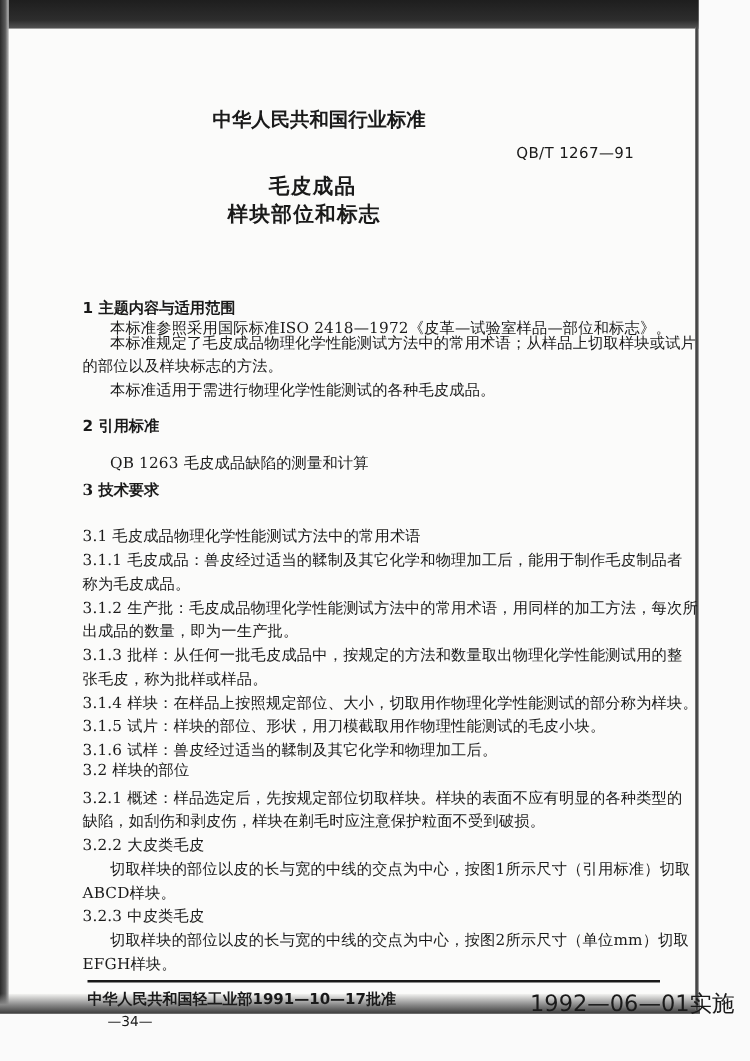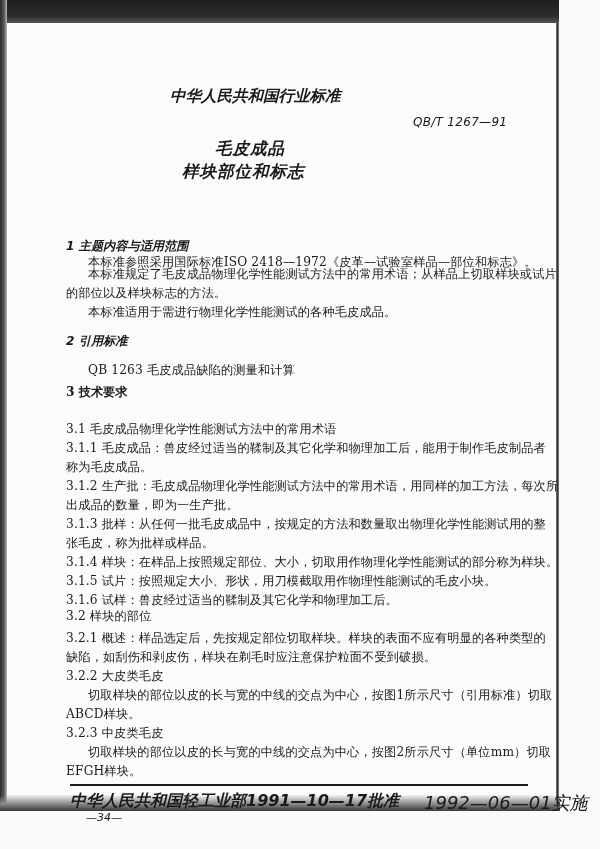--- a/index.html
+++ b/index.html
@@ -29,21 +29,21 @@
     position: absolute; left: 0; top: 811px; width: 600px; height: 38px; background: #fafafa;
   }
   .right-margin {
     position: absolute; left: 559px; top: 0; width: 41px; height: 849px; background: #fafafa;
   }
   .page {
     position: absolute; left: 7px; top: 23px; width: 549px; height: 772px;
     background: #fbfbfa;
   }
   .abs { position: absolute; white-space: nowrap; }
-  .sans { font-family: "DejaVu Sans", "Liberation Sans", sans-serif; font-style: italic; }
+  .sans { font-family: "DejaVu Sans", "Liberation Sans", sans-serif; }
   .bold { font-weight: bold; }
 
   .header-title { left: 170px; top: 86px; font-size: 15.5px; }
   .std-no { left: 413px; top: 115px; font-size: 12px; letter-spacing: 0.3px; }
   .doc-title-1 { left: 215px; top: 138px; font-size: 16.5px; letter-spacing: 1px; }
   .doc-title-2 { left: 182px; top: 161px; font-size: 16.5px; letter-spacing: 1px; }
 
   .p { font-size: 12.2px; letter-spacing: 0.15px; }
   .h { font-size: 12.2px; }
   .rule {
@@ -79,29 +79,29 @@
 
 <div class="abs bold h" style="left:66px; top:384px;">3  技术要求</div>
 <div class="abs p" style="left:66px; top:421px;">3.1  毛皮成品物理化学性能测试方法中的常用术语</div>
 <div class="abs p" style="left:66px; top:440px;">3.1.1  毛皮成品：兽皮经过适当的鞣制及其它化学和物理加工后，能用于制作毛皮制品者</div>
 <div class="abs p" style="left:66px; top:459px;">称为毛皮成品。</div>
 <div class="abs p" style="left:66px; top:478px;">3.1.2  生产批：毛皮成品物理化学性能测试方法中的常用术语，用同样的加工方法，每次所</div>
 <div class="abs p" style="left:66px; top:497px;">出成品的数量，即为一生产批。</div>
 <div class="abs p" style="left:66px; top:516px;">3.1.3  批样：从任何一批毛皮成品中，按规定的方法和数量取出物理化学性能测试用的整</div>
 <div class="abs p" style="left:66px; top:535px;">张毛皮，称为批样或样品。</div>
 <div class="abs p" style="left:66px; top:554px;">3.1.4  样块：在样品上按照规定部位、大小，切取用作物理化学性能测试的部分称为样块。</div>
-<div class="abs p" style="left:66px; top:573px;">3.1.5  试片：按照规定大小、形状，用刀模截取用作物理性能测试的毛皮小块。</div>
+<div class="abs p" style="left:66px; top:573px;">3.1.5  试片：样块的部位、形状，用刀模截取用作物理性能测试的毛皮小块。</div>
 <div class="abs p" style="left:66px; top:592px;">3.1.6  试样：兽皮经过适当的鞣制及其它化学和物理加工后。</div>
 <div class="abs p" style="left:66px; top:608px;">3.2  样块的部位</div>
 <div class="abs p" style="left:66px; top:630px;">3.2.1  概述：样品选定后，先按规定部位切取样块。样块的表面不应有明显的各种类型的</div>
 <div class="abs p" style="left:66px; top:649px;">缺陷，如刮伤和剥皮伤，样块在剃毛时应注意保护粒面不受到破损。</div>
 <div class="abs p" style="left:66px; top:668px;">3.2.2  大皮类毛皮</div>
 <div class="abs p" style="left:88px; top:687px;">切取样块的部位以皮的长与宽的中线的交点为中心，按图1所示尺寸（引用标准）切取</div>
 <div class="abs p" style="left:66px; top:706px;">ABCD样块。</div>
 <div class="abs p" style="left:66px; top:725px;">3.2.3  中皮类毛皮</div>
 <div class="abs p" style="left:88px; top:744px;">切取样块的部位以皮的长与宽的中线的交点为中心，按图2所示尺寸（单位mm）切取</div>
 <div class="abs p" style="left:66px; top:763px;">EFGH样块。</div>
 
 <div class="rule" style="top:754px; left:70px; width:0;"></div>
 <div class="rule" style="top:784px;"></div>
-<div class="abs sans bold" style="left:70px; top:791px; font-size:16px;">中华人民共和国轻工业部1991—10—17批准</div>
+<div class="abs sans bold" style="left:70px; top:791px; font-size:12px;">中华人民共和国轻工业部1991—10—17批准</div>
 <div class="abs sans" style="left:424px; top:791px; font-size:18px;text-align:right;">1992—06—01实施</div>
 <div class="abs sans" style="left:86px; top:811px; font-size:11px;">—34—</div>
 
 </body></html>

